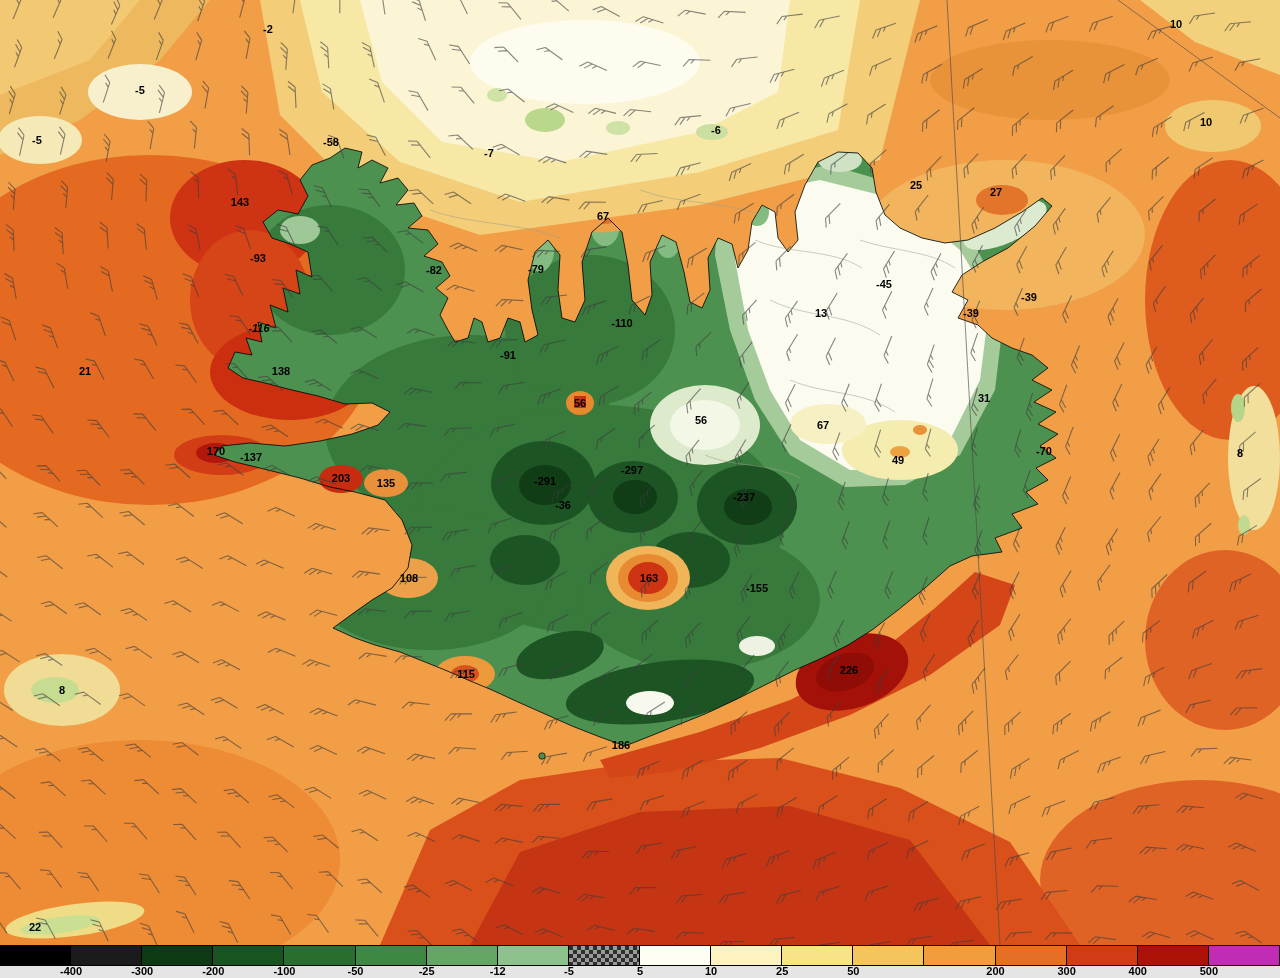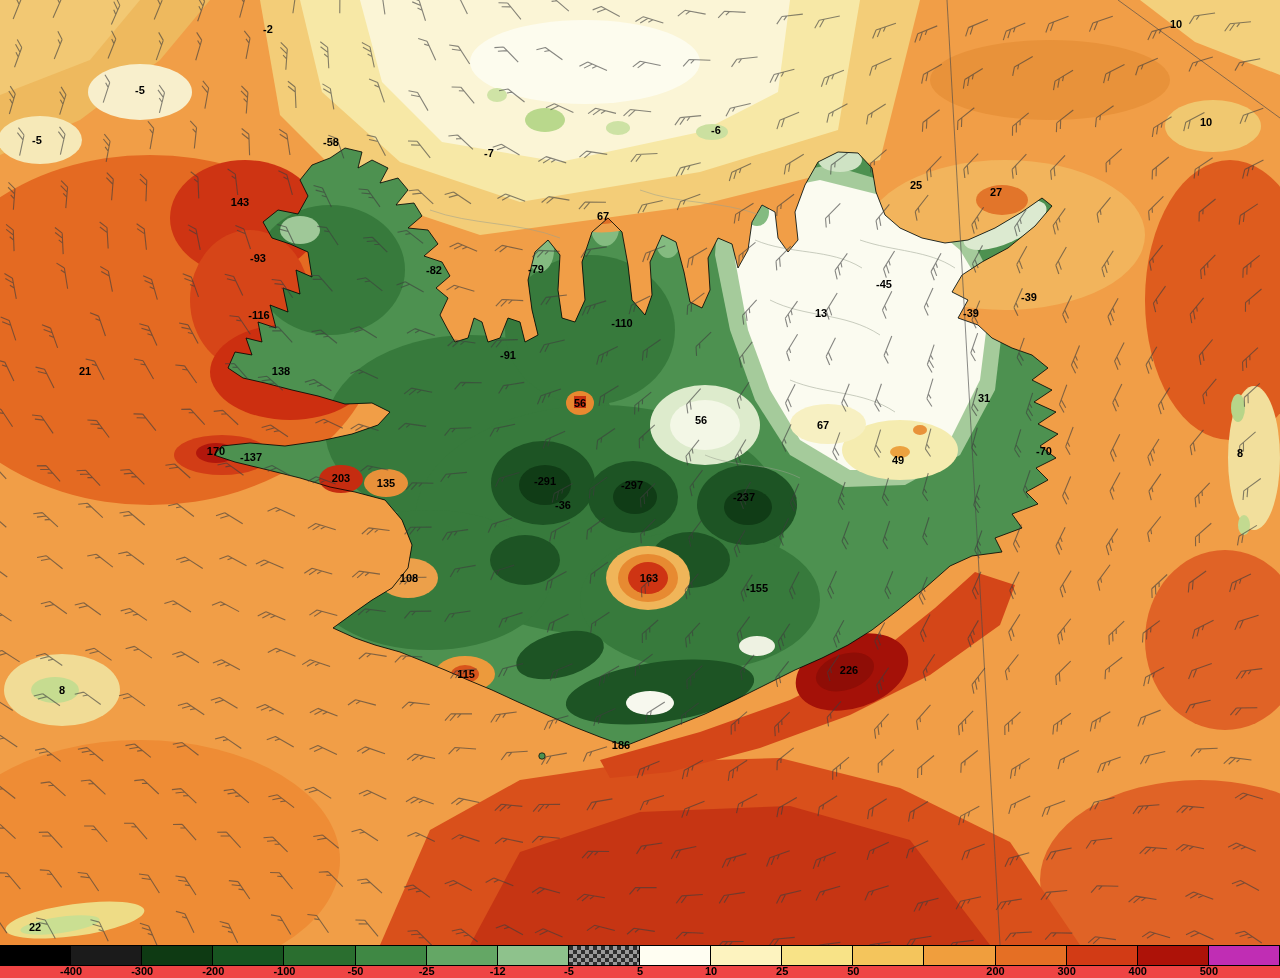--- a/index.html
+++ b/index.html
@@ -2,21 +2,21 @@
 <html><head>
 <meta charset="utf-8">
 <style>
   html,body{margin:0;padding:0;background:#fff;}
   .stage{position:relative;width:1280px;height:978px;overflow:hidden;background:#f19e47;font-family:"Liberation Sans",sans-serif;}
   #map-svg,#barbs-svg{position:absolute;top:0;left:0;display:block;}
   #map-labels{position:absolute;top:0;left:0;width:1280px;height:945px;pointer-events:none;}
   .map-label{position:absolute;transform:translate(-50%,-50%);font-size:11px;font-weight:700;color:#000;white-space:nowrap;}
   .infobox{position:absolute;top:0;left:0;width:238px;background:#fff;border:1px solid #000;padding:2px 5px 3px;font-size:11px;line-height:1.3;color:#000;z-index:30;}
   .info-line{white-space:nowrap;}
-  .colorbar{position:absolute;left:0;bottom:0;width:1280px;height:33px;background:#ef4444;z-index:20;}
+  .colorbar{position:absolute;left:0;bottom:0;width:1280px;height:33px;background:#e5e5e5;z-index:20;}
   .cb-segments{display:flex;height:21px;border-top:1px solid #000;border-bottom:1px solid #000;box-sizing:border-box;}
   .cb-seg{flex:1;border-right:1px solid #000;box-sizing:border-box;}
   .cb-seg.checker{background:repeating-conic-gradient(#9a9a9a 0% 25%, #2e2e2e 0% 50%) 0 0/8px 8px;}
   .cb-labels{position:relative;height:12px;}
   .cb-label{position:absolute;top:-1px;transform:translateX(-50%);font-size:11px;font-weight:700;color:#000;}
 </style>
 </head>
 <body>
 
 <div class="stage">
@@ -777,37 +777,37 @@
       <span class="map-label" style="left: 240px; top: 202px;">143</span>
       <span class="map-label" style="left: 603px; top: 216px;">67</span>
       <span class="map-label" style="left: 258px; top: 258px;">-93</span>
       <span class="map-label" style="left: 434px; top: 270px;">-82</span>
       <span class="map-label" style="left: 536px; top: 269px;">-79</span>
       <span class="map-label" style="left: 884px; top: 284px;">-45</span>
       <span class="map-label" style="left: 1029px; top: 297px;">-39</span>
       <span class="map-label" style="left: 817px; top: 313px; padding-left: 8px;">13</span>
       <span class="map-label" style="left: 971px; top: 313px;">-39</span>
       <span class="map-label" style="left: 622px; top: 323px;">-110</span>
-      <span class="map-label" style="left: 259px; top: 315px;">-116</span>
+      <span class="map-label" style="left: 259px; top: 328px; font-style: italic;">-116</span>
       <span class="map-label" style="left: 508px; top: 355px;">-91</span>
       <span class="map-label" style="left: 85px; top: 371px;">21</span>
       <span class="map-label" style="left: 281px; top: 371px;">138</span>
       <span class="map-label" style="left: 984px; top: 398px;">31</span>
       <span class="map-label" style="left: 580px; top: 403px;">56</span>
       <span class="map-label" style="left: 701px; top: 420px;">56</span>
       <span class="map-label" style="left: 823px; top: 425px;">67</span>
       <span class="map-label" style="left: 898px; top: 448px; margin-top: 12px;">49</span>
       <span class="map-label" style="left: 216px; top: 451px;">170</span>
       <span class="map-label" style="left: 1044px; top: 451px;">-70</span>
       <span class="map-label" style="left: 1240px; top: 453px;">8</span>
       <span class="map-label" style="left: 251px; top: 457px;">-137</span>
       <span class="map-label" style="left: 341px; top: 478px;">203</span>
       <span class="map-label" style="left: 545px; top: 481px;">-291</span>
       <span class="map-label" style="left: 386px; top: 483px;">135</span>
-      <span class="map-label" style="left: 632px; top: 485px;">-297</span>
+      <span class="map-label" style="left: 632px; top: 470px;">-297</span>
       <span class="map-label" style="left: 744px; top: 497px;">-237</span>
       <span class="map-label" style="left: 563px; top: 505px;">-36</span>
       <span class="map-label" style="left: 409px; top: 578px;">108</span>
       <span class="map-label" style="left: 649px; top: 578px;">163</span>
       <span class="map-label" style="left: 757px; top: 588px;">-155</span>
       <span class="map-label" style="left: 466px; top: 674px;">115</span>
       <span class="map-label" style="left: 849px; top: 670px;">226</span>
       <span class="map-label" style="left: 62px; top: 690px;">8</span>
       <span class="map-label" style="left: 621px; top: 745px;">186</span>
       <span class="map-label" style="left: 35px; top: 927px;">22</span>

